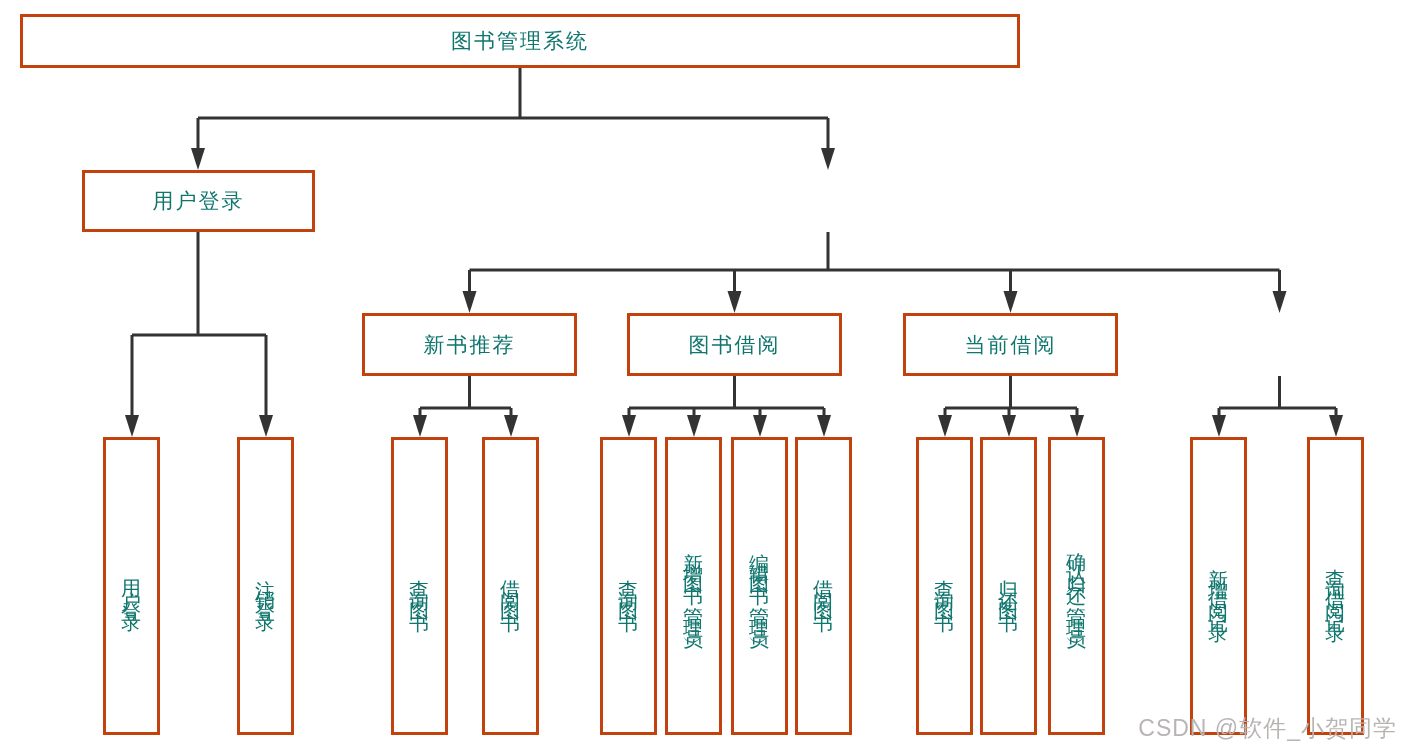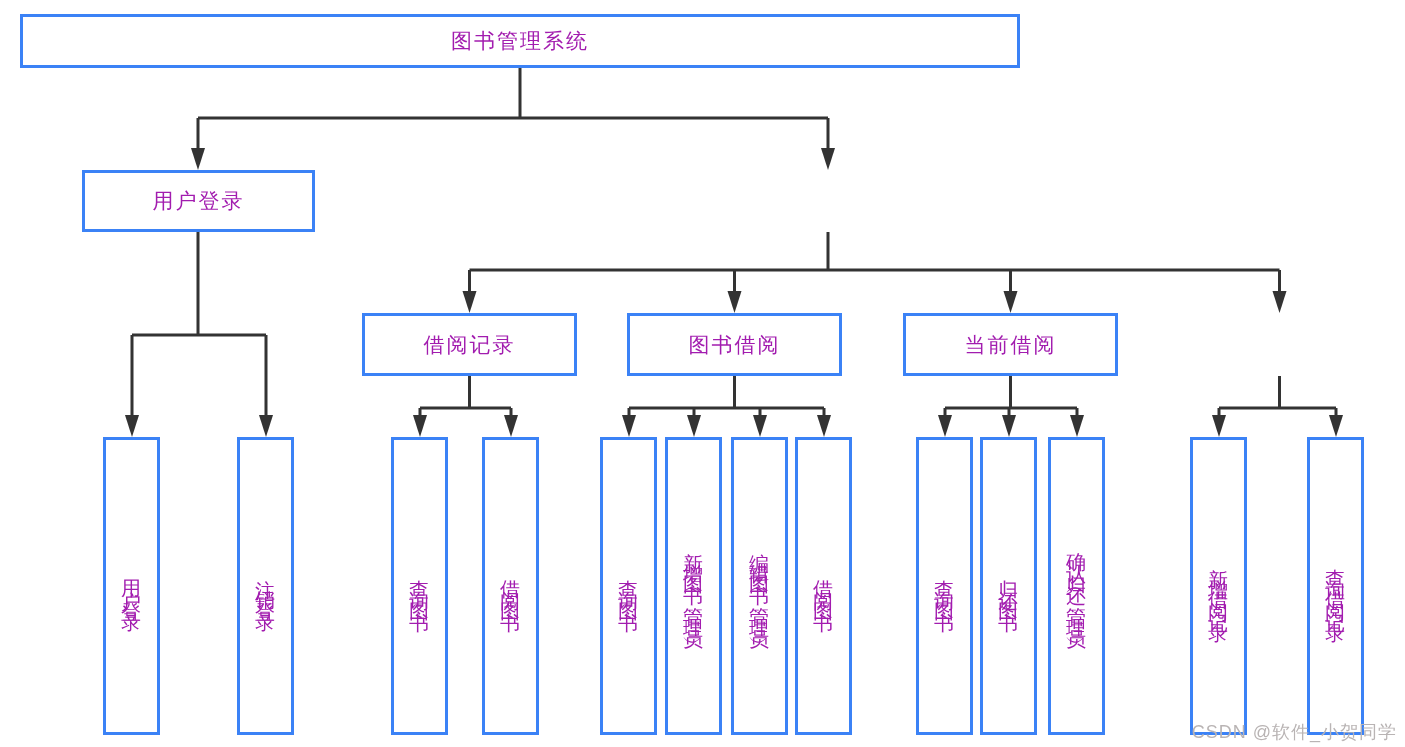--- a/index.html
+++ b/index.html
@@ -7,41 +7,41 @@
     position:relative;
     width:1405px;height:747px;
     background:#ffffff;
     font-family:"Liberation Sans","DejaVu Sans",sans-serif;
     overflow:hidden;
   }
   svg.connectors{position:absolute;left:0;top:0;z-index:1;}
   .box{
     position:absolute;
     box-sizing:border-box;
-    border:3px solid #3b82f6;
+    border:3px solid #c2410c;
     background:#ffffff;
-    color:#a21caf;
+    color:#0f766e;
     display:flex;
     align-items:center;
     justify-content:center;
     z-index:2;
   }
   .box.h{font-size:21px;letter-spacing:2px;font-weight:400;}
   .v-text{
     writing-mode:vertical-rl;
     font-size:20px;
     line-height:1;
     letter-spacing:11px;
     white-space:nowrap;
   }
   .watermark{
     position:absolute;
     right:8px;
     bottom:3px;
-    font-size:18px;
+    font-size:23px;
     color:#b9b4b4;
     letter-spacing:1px;
     z-index:3;
   }
 </style>
 </head>
 <body>
 
 <div class="canvas">
 
@@ -82,21 +82,21 @@
       <path d="M1070,415 L1084,415 L1077,437 Z"></path>
       <path d="M1212,415 L1226,415 L1219,437 Z"></path>
       <path d="M1329,415 L1343,415 L1336,437 Z"></path>
     </g>
   </svg>
 
   <div class="box h" style="left:20px;top:14px;width:1000px;height:54px;">图书管理系统</div>
 
   <div class="box h" style="left:82px;top:170px;width:233px;height:62px;">用户登录</div>
 
-  <div class="box h" style="left:362px;top:313px;width:215px;height:63px;">借阅记录</div>
+  <div class="box h" style="left:362px;top:313px;width:215px;height:63px;">新书推荐</div>
   <div class="box h" style="left:903px;top:313px;width:215px;height:63px;">当前借阅</div>
   <div class="box h" style="left:627px;top:313px;width:215px;height:63px;">图书借阅</div>
 
   <div class="box" style="left:103px;top:437px;width:57px;height:298px;">
     <span class="v-text">用户登录</span>
   </div>
   <div class="box" style="left:237px;top:437px;width:57px;height:298px;">
     <span class="v-text">注销登录</span>
   </div>
 

